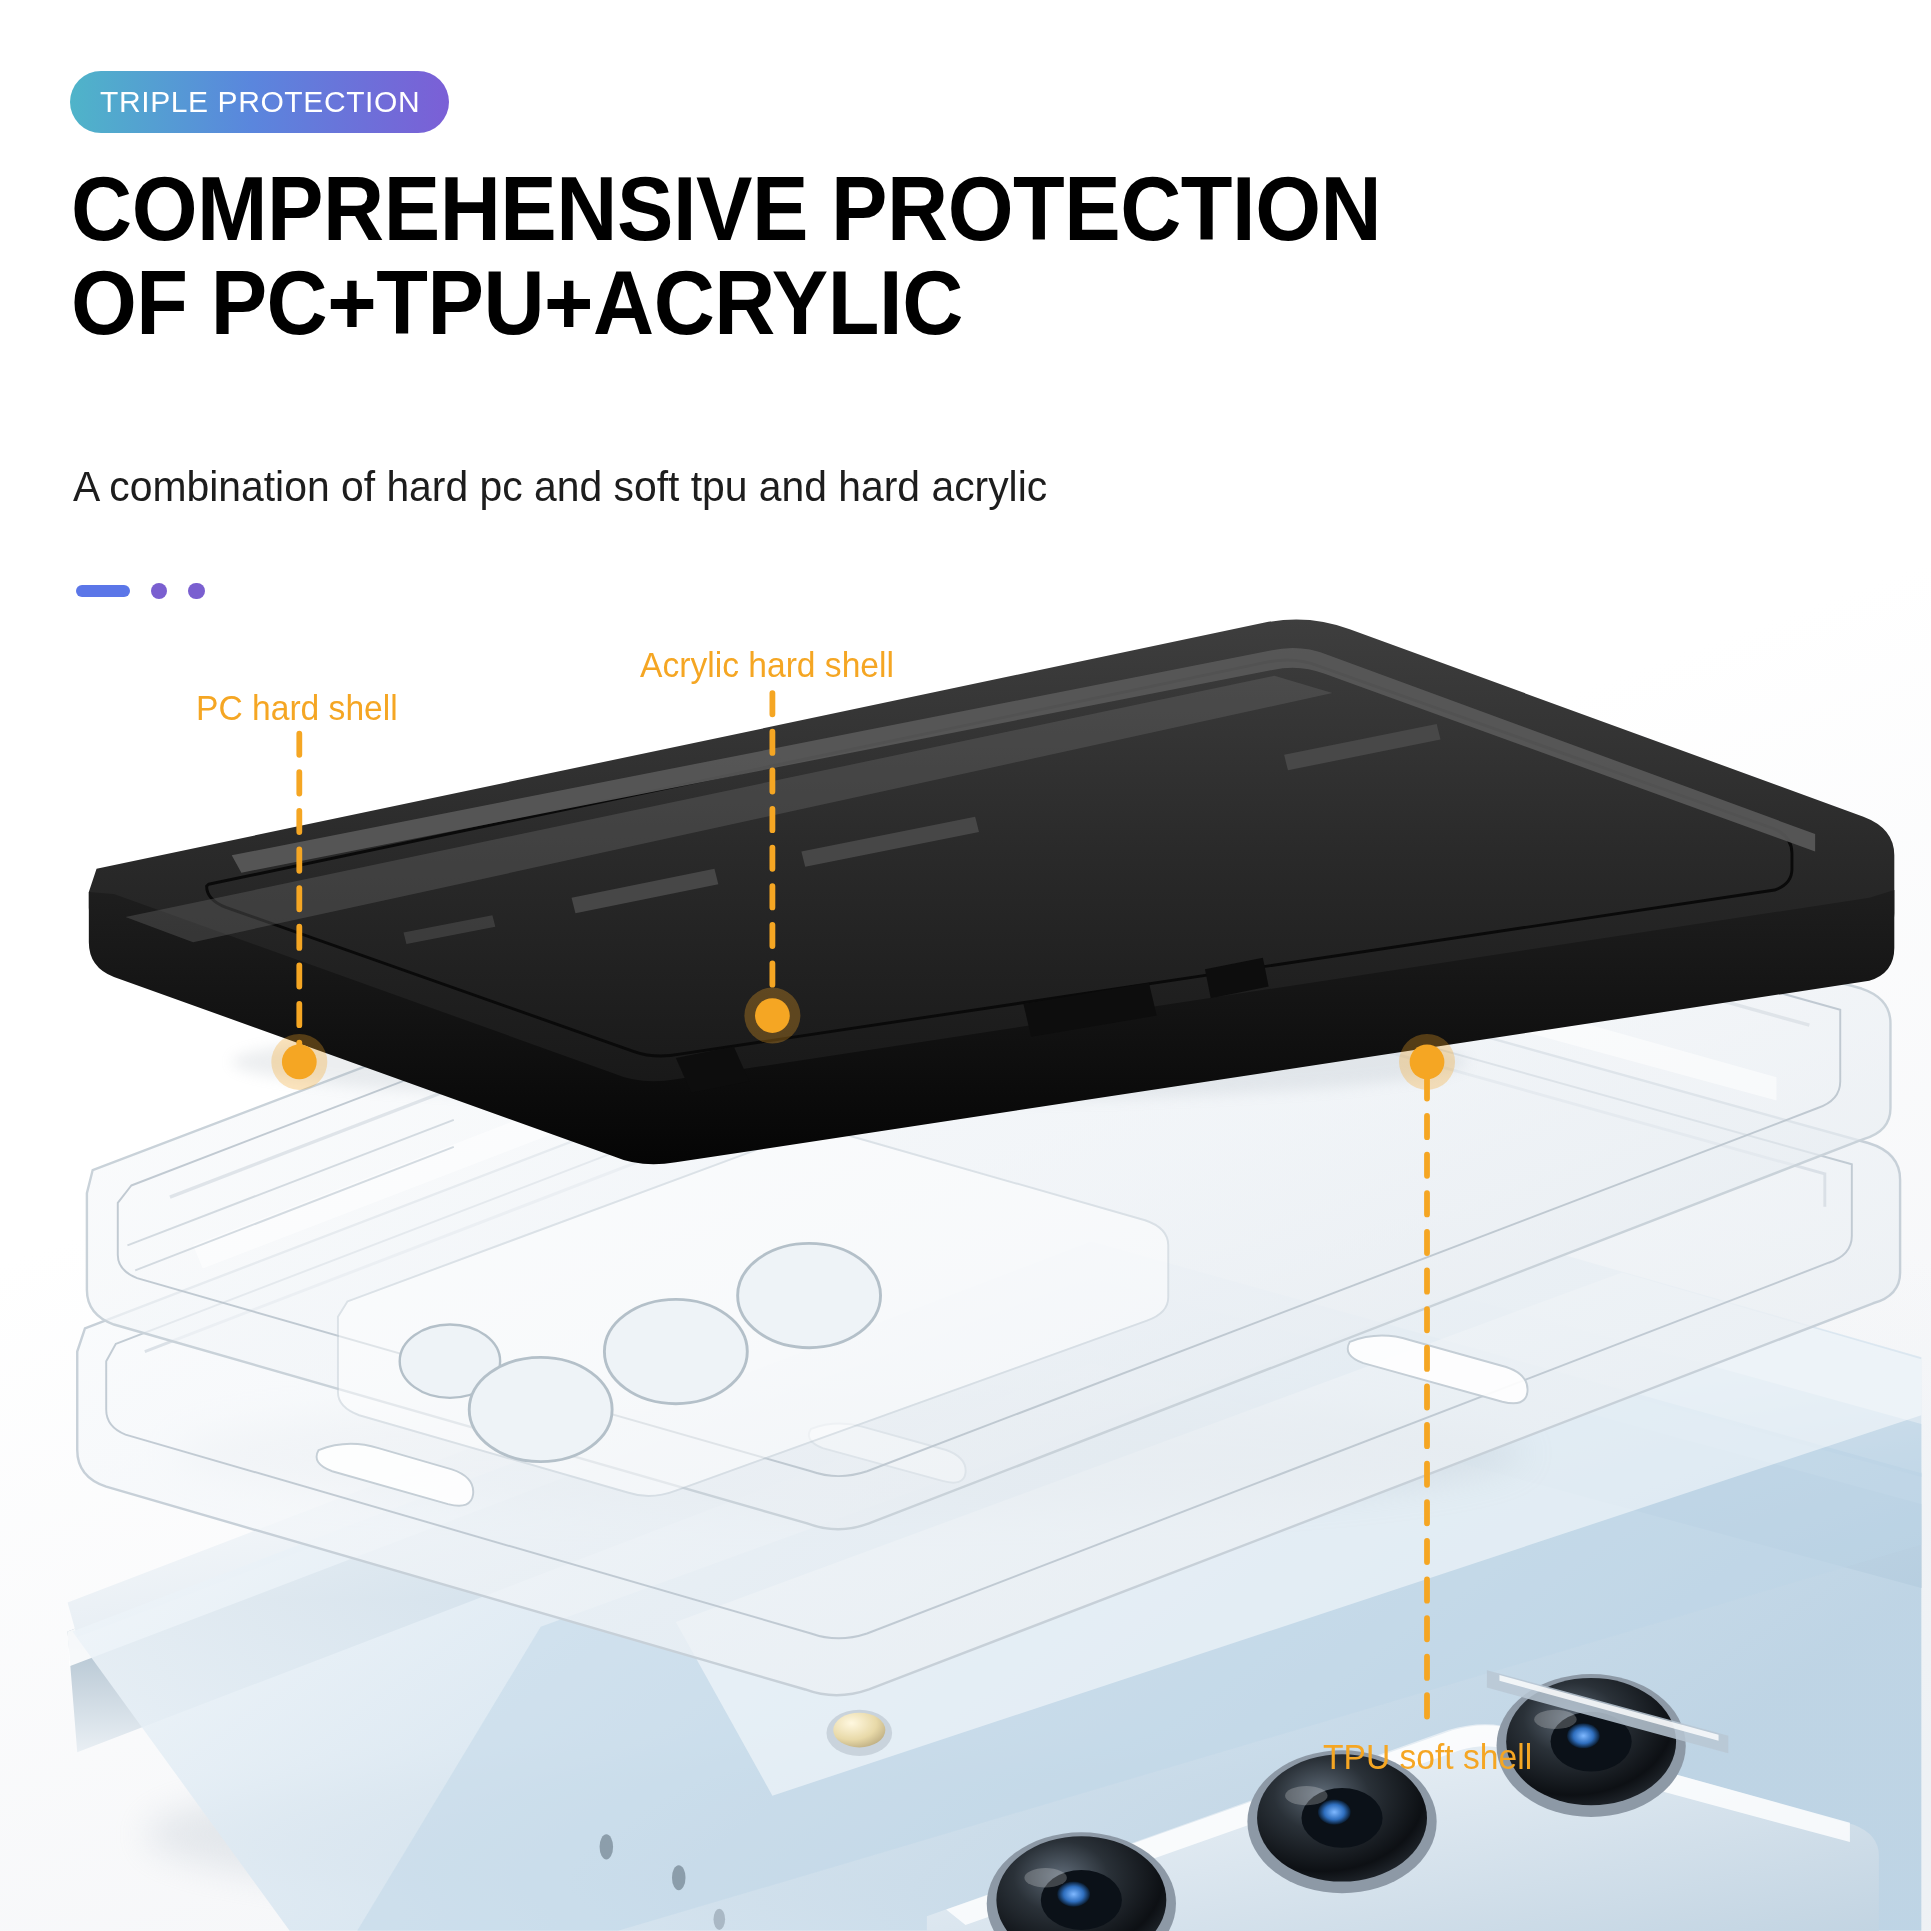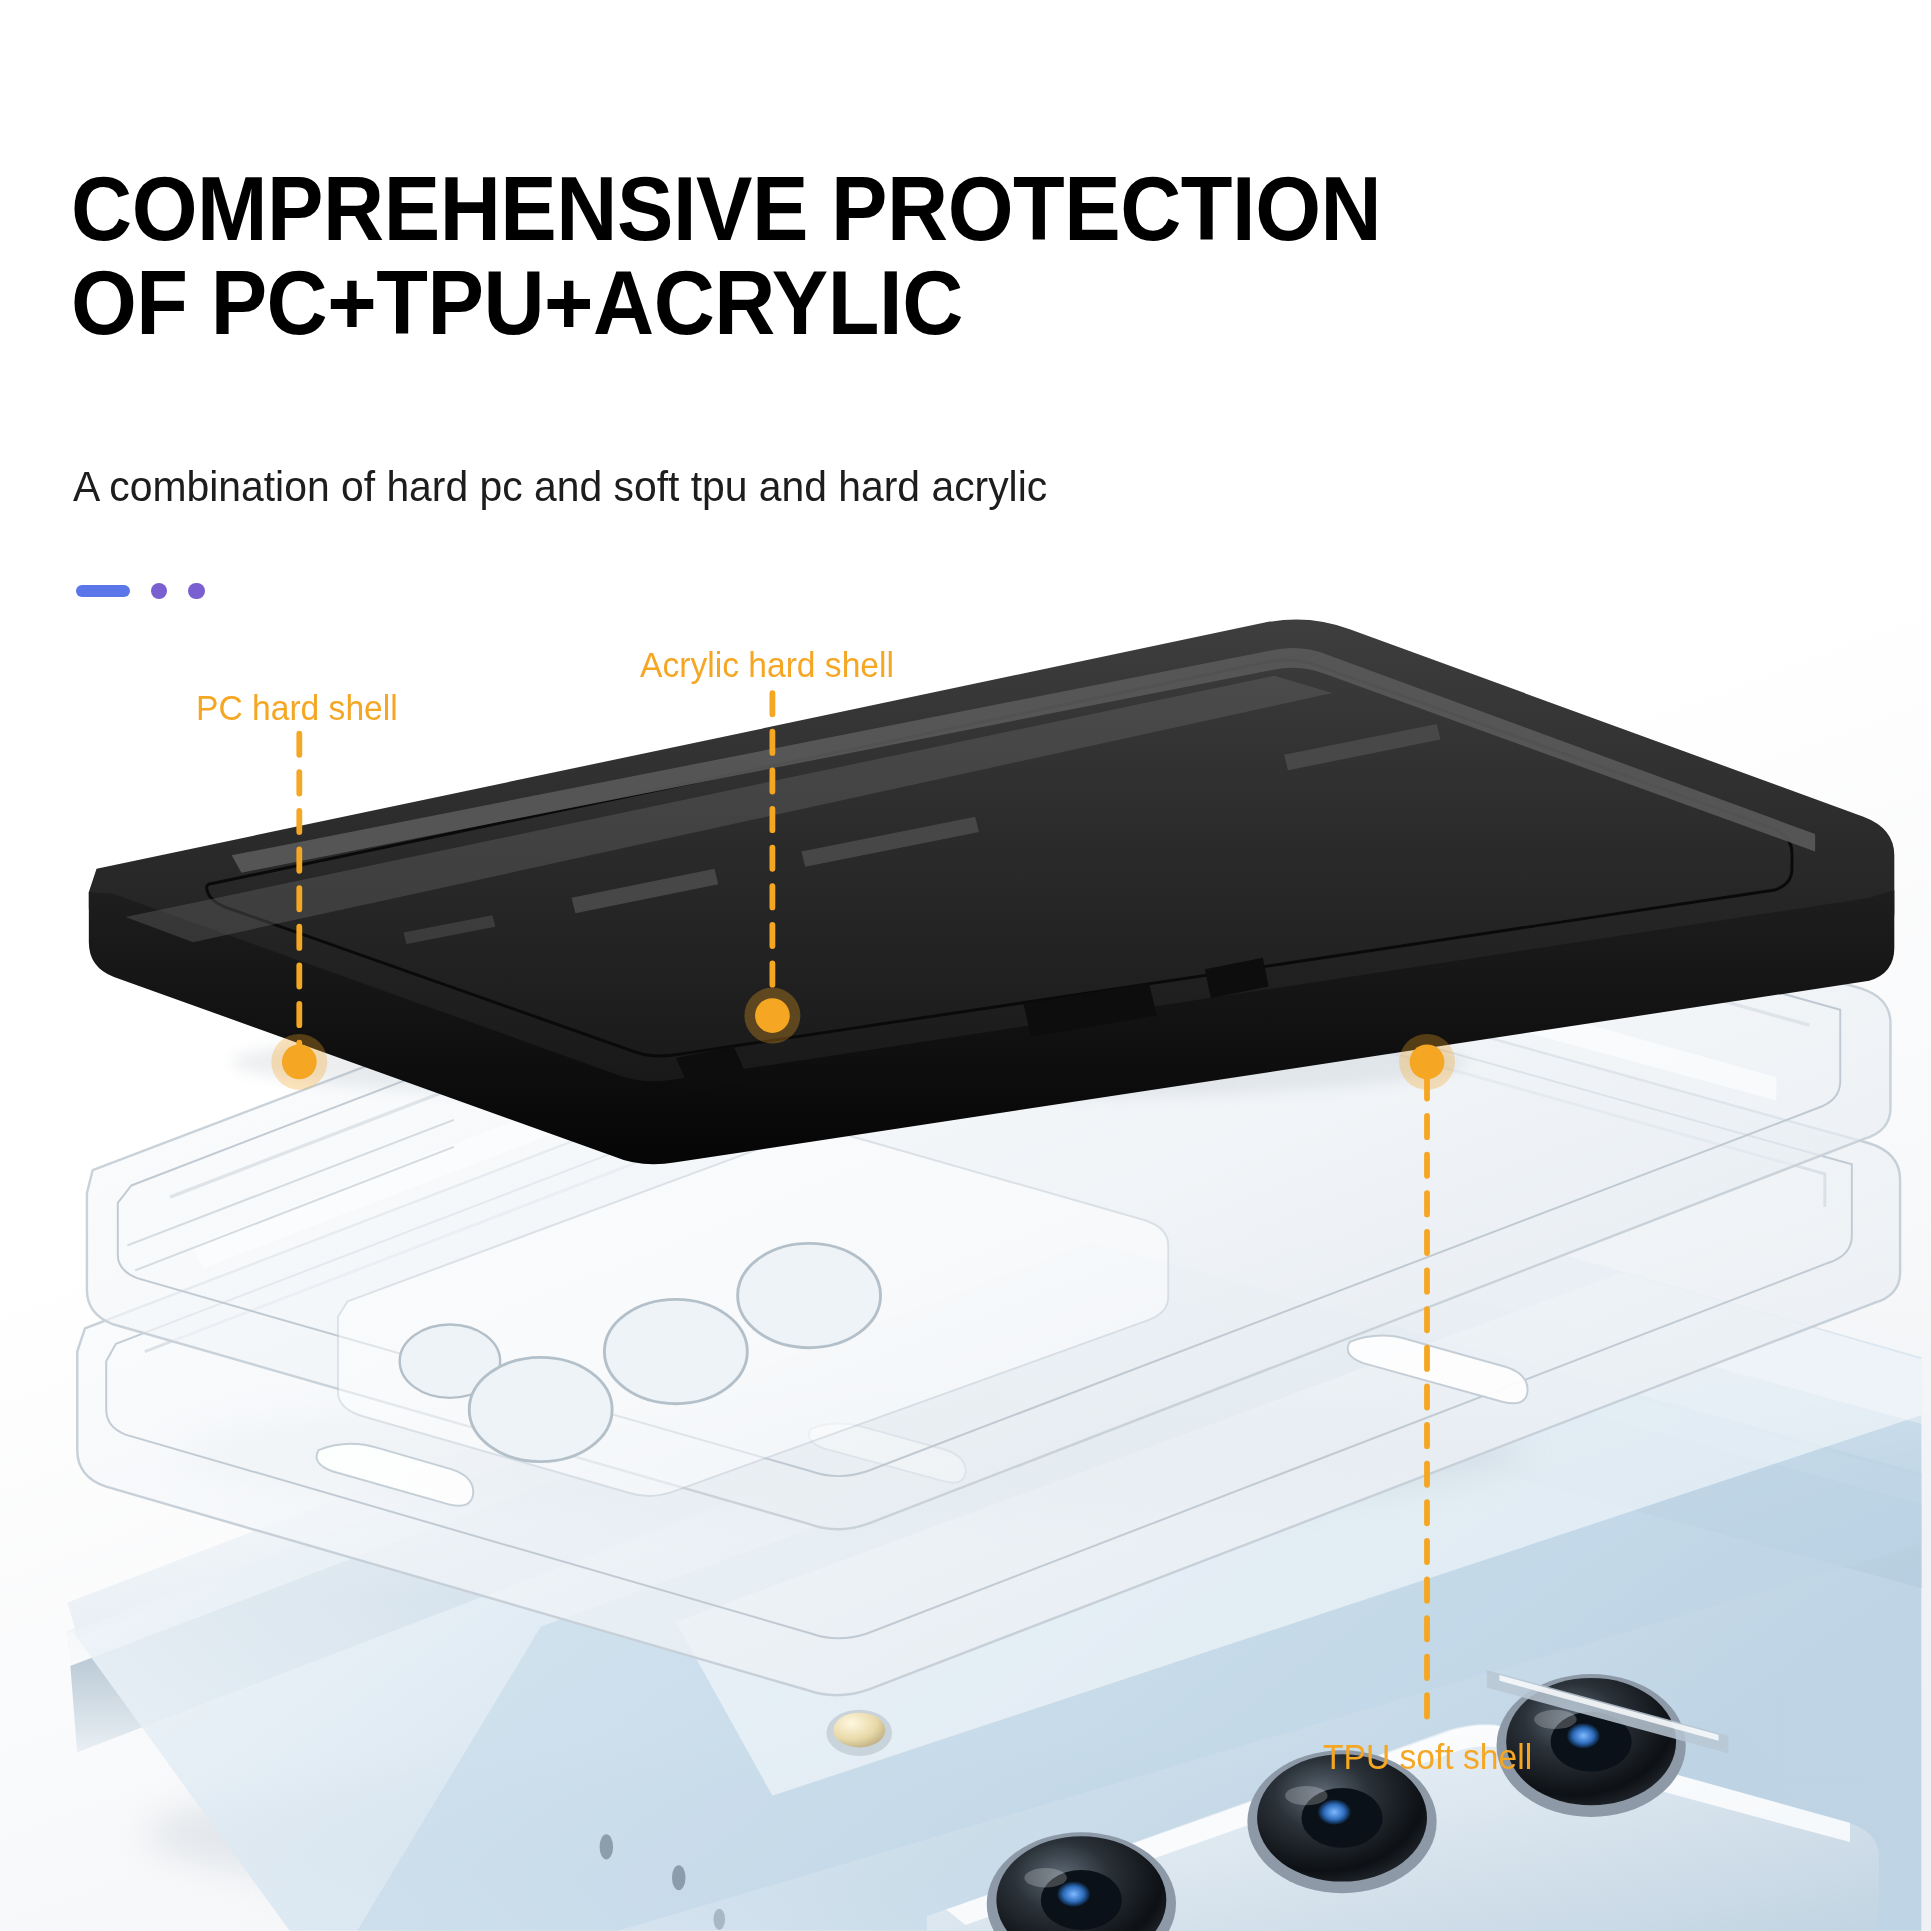--- a/index.html
+++ b/index.html
@@ -117,20 +117,23 @@
   }
   #label-pc      { left: 196px;  top: 688px; }
   #label-acrylic { left: 640px;  top: 645px; }
   #label-tpu     { left: 1323px; top: 1737px; }
 </style>
 </head>
 <body>
 
 <div id="page">
 
+  <div class="badge">
+    <span>TRIPLE PROTECTION</span>
+  </div>
 
   <div class="headline">
     <span class="ln">COMPREHENSIVE PROTECTION</span>
     <span class="ln">OF PC+TPU+ACRYLIC</span>
   </div>
 
   <div class="subtitle">A combination of hard pc and soft tpu and hard acrylic</div>
 
   <div class="deco">
     <span class="dash"></span>

